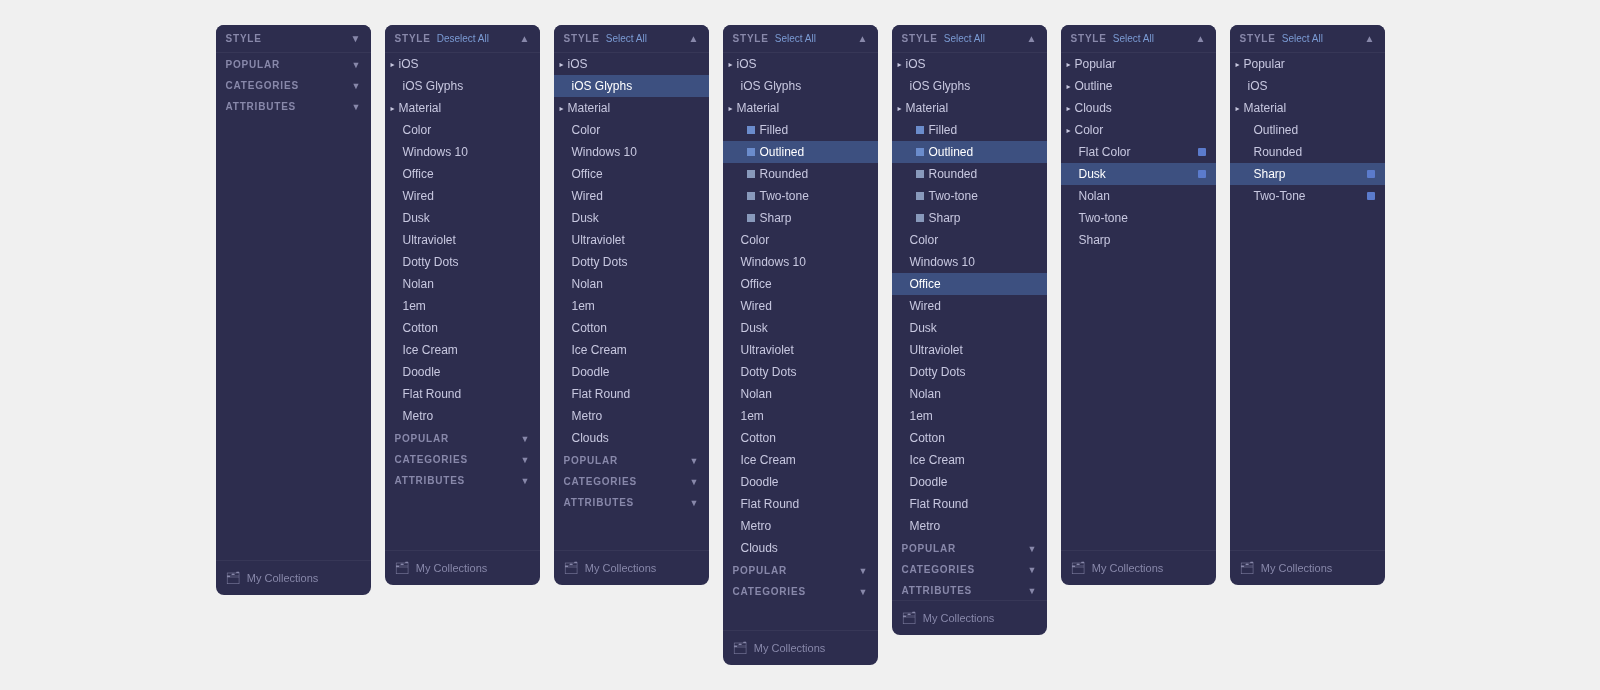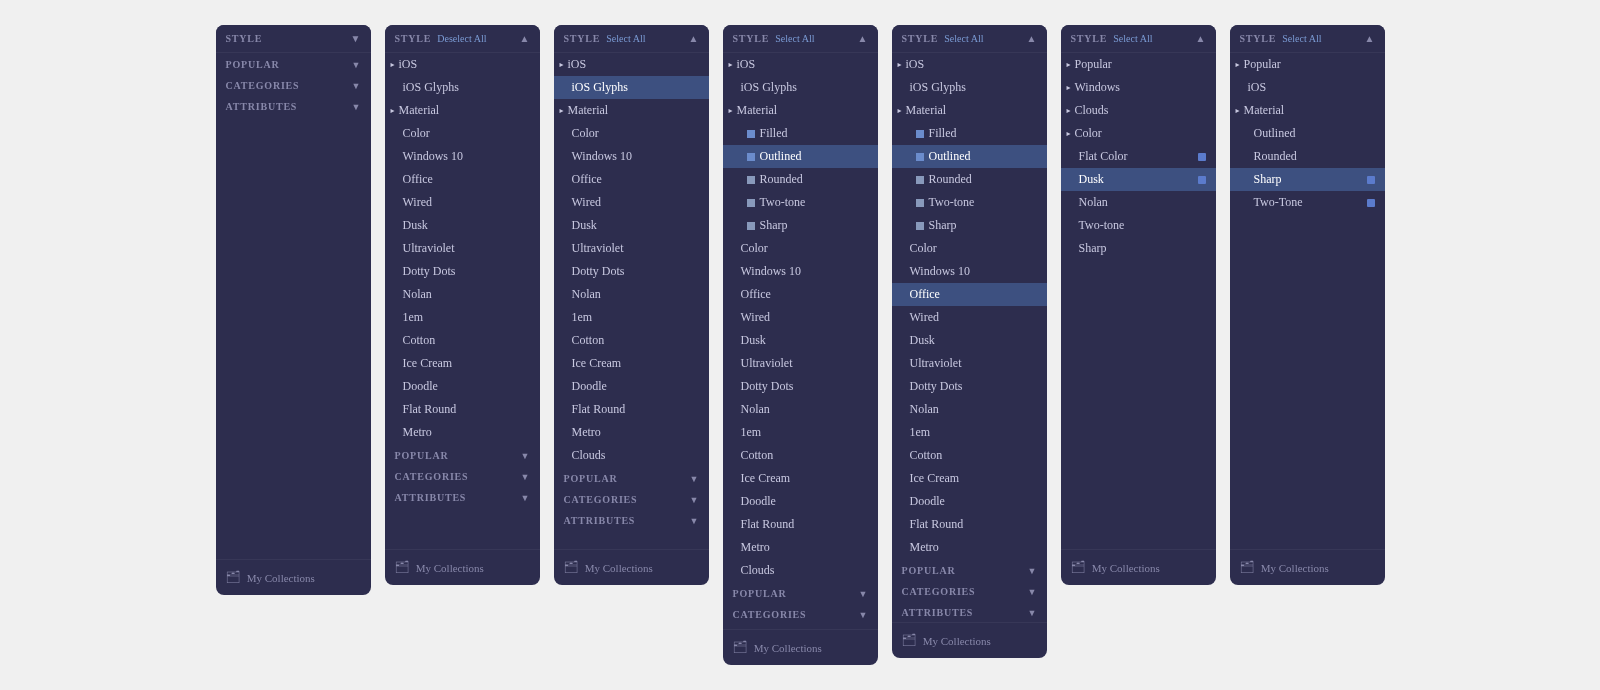--- a/index.html
+++ b/index.html
@@ -19,21 +19,20 @@
     }
     .panel {
       background: #2d2d4e;
       border-radius: 8px;
       width: 155px;
       min-height: 560px;
       display: flex;
       flex-direction: column;
       overflow: hidden;
       position: relative;
-      font-family: Liberation Serif, serif;
     }
     .panel-header {
       display: flex;
       align-items: center;
       padding: 8px 10px;
       background: #2d2d4e;
       border-bottom: 1px solid rgba(255,255,255,0.05);
       flex-shrink: 0;
     }
     .panel-header-label {
@@ -520,21 +519,21 @@
         <span class="panel-header-action">Select All</span>
         <span class="panel-header-arrow">▲</span>
       </div>
       <div class="panel-content">
         <div class="list-item" style="padding-left: 14px;">
           <span class="bullet">▸</span>
           <span>Popular</span>
         </div>
         <div class="list-item" style="padding-left: 14px;">
           <span class="bullet">▸</span>
-          <span>Windows</span>
+          <span>Outline</span>
         </div>
         <div class="list-item" style="padding-left: 14px;">
           <span class="bullet">▸</span>
           <span>Clouds</span>
         </div>
         <div class="list-item" style="padding-left: 14px;">
           <span class="bullet">▸</span>
           <span>Color</span>
         </div>
         <div class="list-item" style="padding-left: 18px;">

